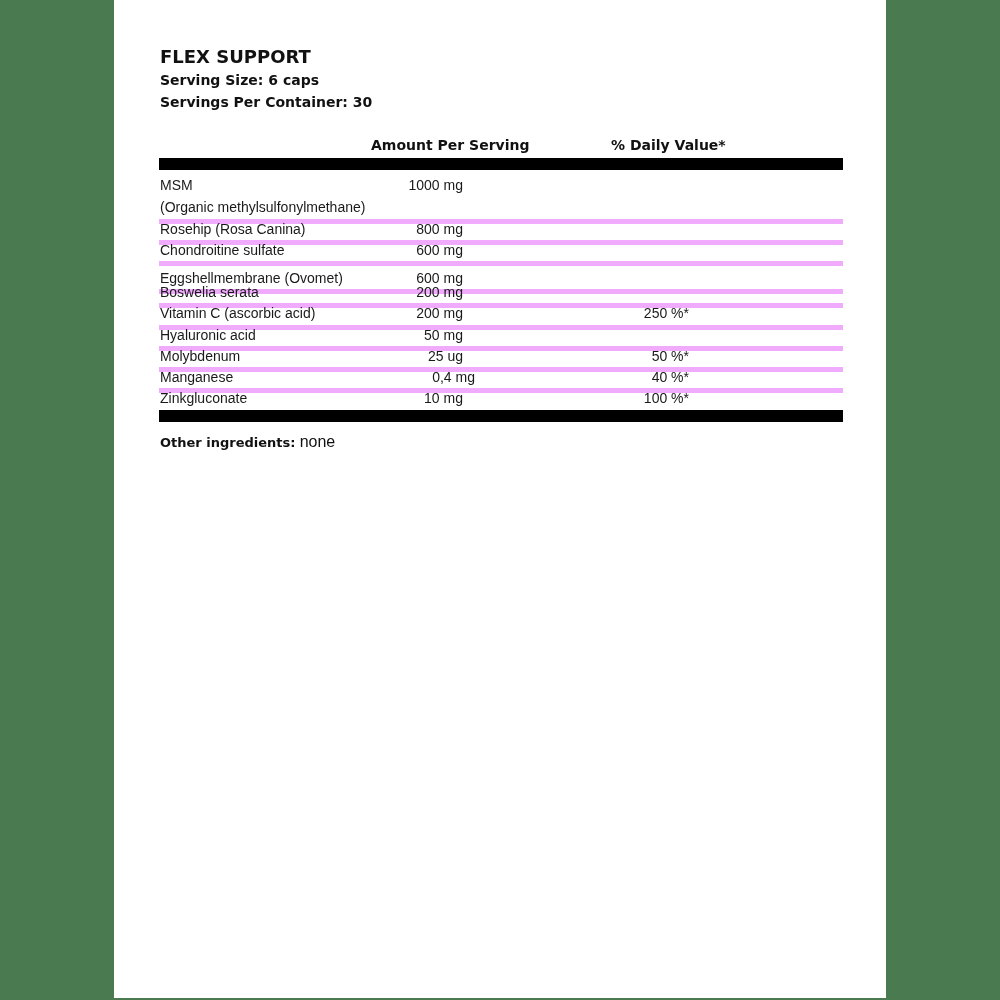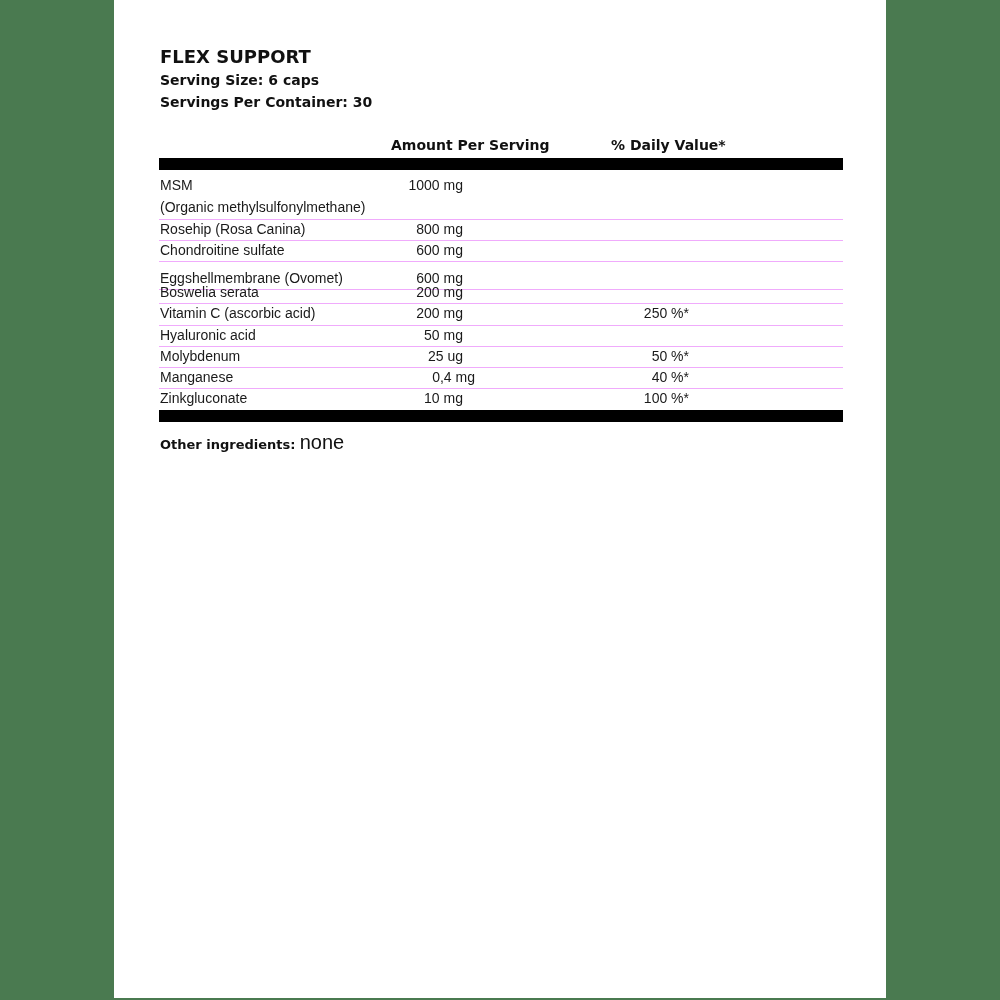--- a/index.html
+++ b/index.html
@@ -18,43 +18,43 @@
     position:absolute; left:160px; font-size:14px; font-weight:bold; line-height:16px;
     font-family: "DejaVu Sans", sans-serif;
   }
   .hdr {
     position:absolute; top:137px; font-size:14px; font-weight:bold; line-height:17px;
   }
   .bar {
     position:absolute; left:159px; width:684px; height:12px; background:#000;
   }
   .row {
-    position:absolute; left:159px; width:684px; border-bottom:1px solid #f0abfc;
+    position:absolute; left:159px; width:684px; border-bottom:5px solid #f0abfc;
     font-family: "Liberation Sans", sans-serif; font-size:14px; color:#1a1a1a;
   }
   .row.nob { border-bottom:none; }
   .cell-name { position:absolute; left:1px; top:0; white-space:nowrap; }
   .cell-amt { position:absolute; right:380px; top:0; text-align:right; white-space:nowrap; }
   .cell-dv { position:absolute; right:154px; top:0; text-align:right; white-space:nowrap; }
   .other {
     position:absolute; left:160px; top:434px; font-size:13px; line-height:16px;
   }
   .other b { font-weight:bold; }
-  .other span.val { font-family:"Liberation Sans", sans-serif; font-size:20px; }
+  .other span.val { font-family:"Liberation Sans", sans-serif; font-size:16px; }
 </style>
 </head>
 <body>
 
 <div class="panel"></div>
 
 <div class="title">FLEX SUPPORT</div>
 <div class="sub" style="top:72px;">Serving Size: 6 caps</div>
 <div class="sub" style="top:94px;">Servings Per Container: 30</div>
 
-<div class="hdr" style="left:391px;text-align:right;">Amount Per Serving</div>
+<div class="hdr" style="left:371px;text-align:right;">Amount Per Serving</div>
 <div class="hdr" style="left:611px;">% Daily Value*</div>
 
 <div class="bar" style="top:158px;"></div>
 
 <div class="row" style="top:177px;height:42px;">
   <div class="cell-name" style="top:0;">MSM</div>
   <div class="cell-name" style="top:22px;">(Organic methylsulfonylmethane)</div>
   <div class="cell-amt" style="top:0;">1000 mg</div>
 </div>
 <div class="row" style="top:221px;height:19px;">

